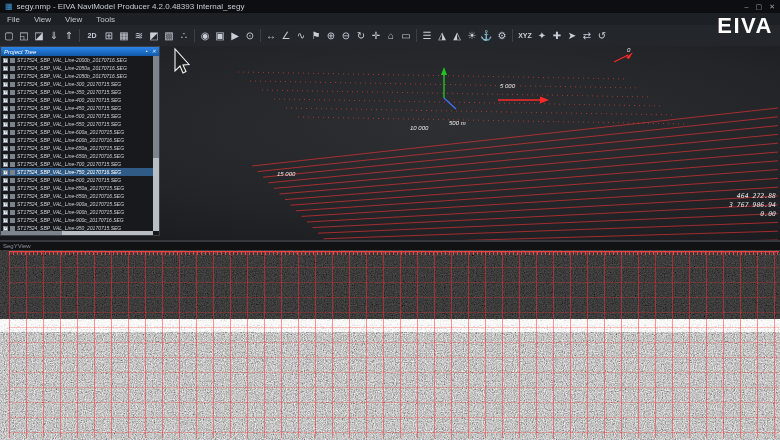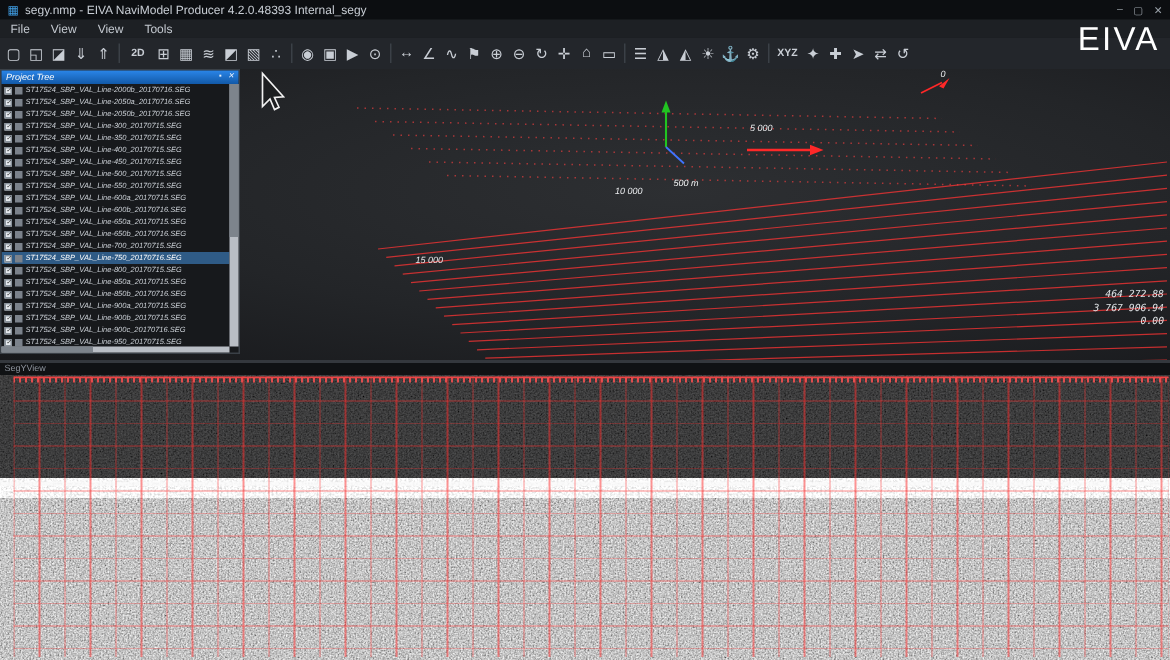--- a/index.html
+++ b/index.html
@@ -15,21 +15,21 @@
 
   
   .menubar{height:12px;background:#1d2024;display:flex;align-items:center;font-size:8px;color:#c3c8cf;padding-left:0;}
   .menu-item{padding:0 7px;}
 
   
   .toolbar{height:21px;background:#23262b;border-bottom:1px solid #15171a;display:flex;align-items:center;padding:0 2px;gap:1px;}
   .tb-btn{min-width:14px;height:16px;display:flex;align-items:center;justify-content:center;font-size:10px;color:#c9ced5;border-radius:2px;}
   .tb-text{font-size:7px;font-weight:bold;padding:0 2px;}
   .tb-sep{width:1px;height:13px;background:#3b4047;margin:0 2px;}
-  .brand{position:absolute;top:15px;right:7px;font-size:22px;font-weight:normal;color:#ffffff;letter-spacing:1.5px;z-index:6;line-height:1;}
+  .brand{position:absolute;top:15px;right:7px;font-size:22px;font-weight:bold;color:#ffffff;letter-spacing:1.5px;z-index:6;line-height:1;}
 
   
   .content{position:absolute;top:46px;left:0;width:780px;height:194px;overflow:hidden;
     background:radial-gradient(ellipse at 58% 42%, #2d2f32 0%, #232528 55%, #17181b 100%);font-style:italic;}
   .content svg{position:absolute;top:0;left:0;}
   .vp-label{position:absolute;color:#e8eaec;font-size:6px;line-height:1;}
   .vp-scalebar{position:absolute;color:#f2f4f5;font-size:6px;line-height:1;}
   .coords{position:absolute;right:4px;top:146px;text-align:right;color:#dfe3e6;font-size:6.5px;line-height:9px;font-family:"DejaVu Sans Mono",monospace;}
 
   

